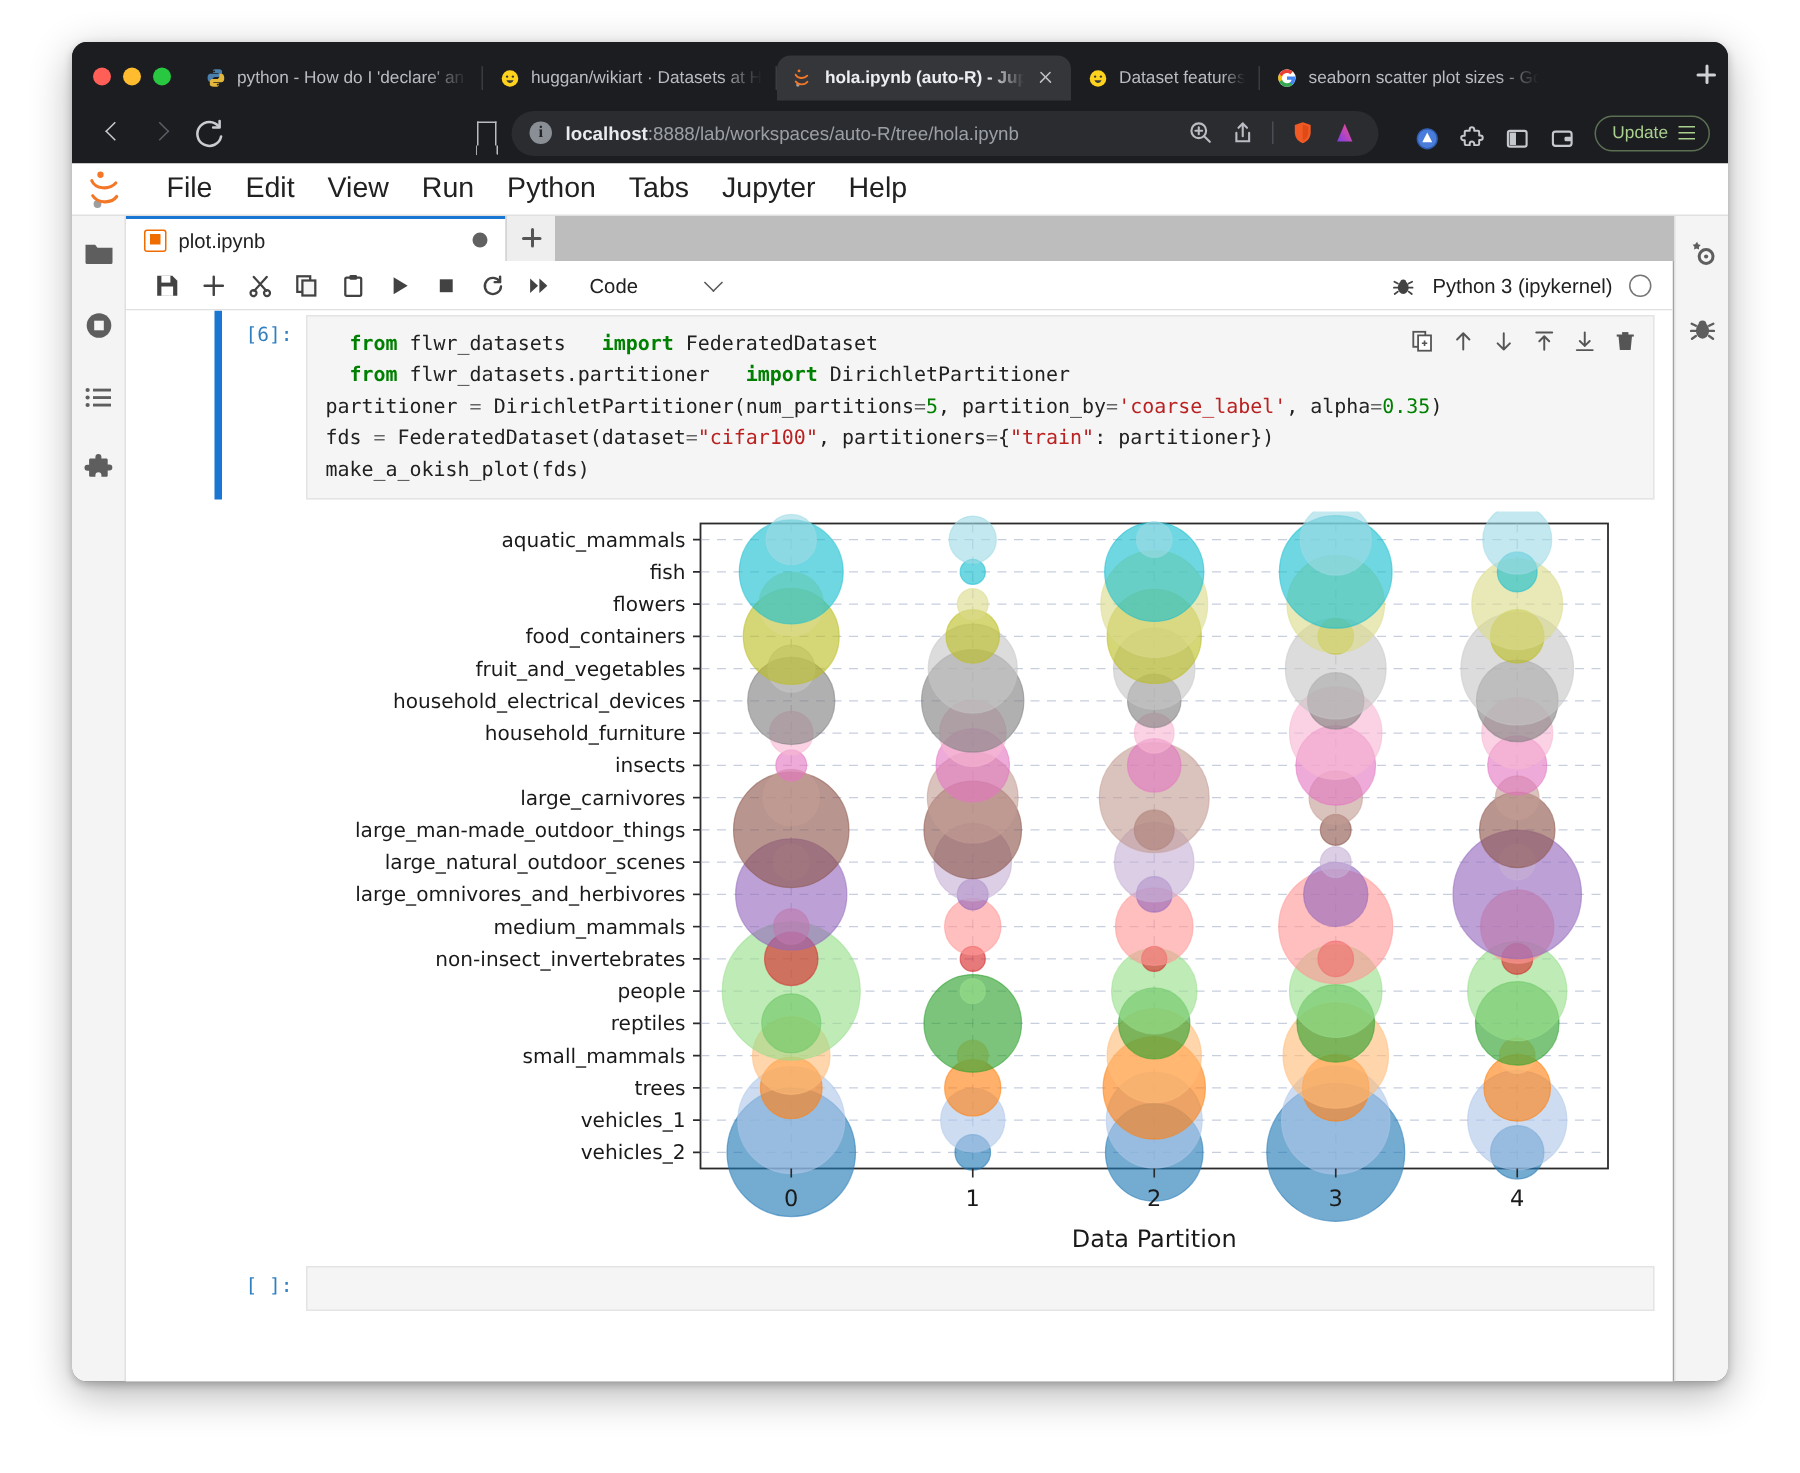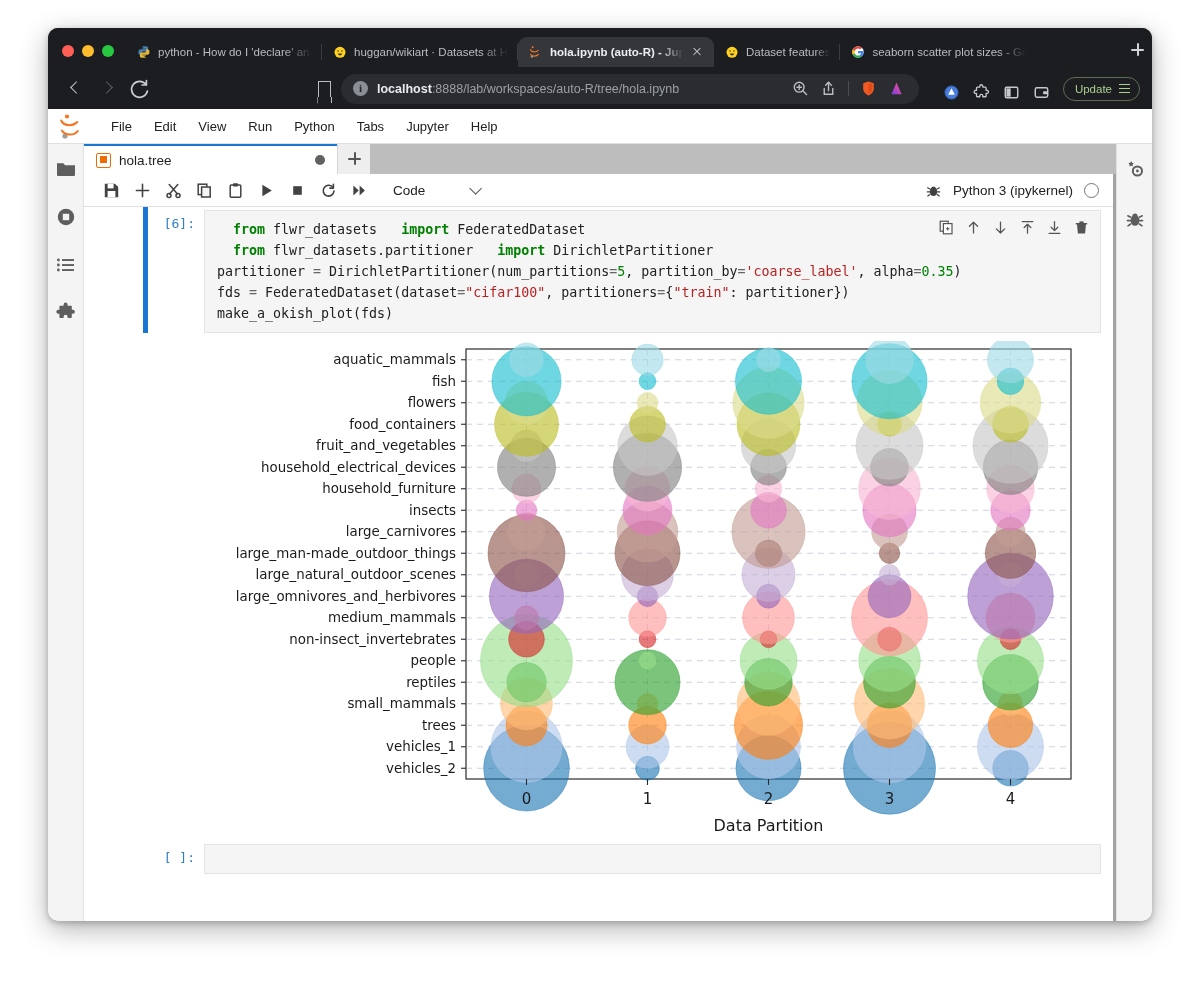--- a/index.html
+++ b/index.html
@@ -112,21 +112,21 @@
   .hamb i { display:block; width:11px; height:1.5px; background:#a9d08e; }
 
   
   .jupyter { background:#fff; height: 812px; position: relative; }
   .menubar {
     height:35px; display:flex; align-items:center; gap:0; padding-left:10px;
     border-bottom:1px solid #e0e0e0; background:#fff;
   }
   .jlogo { width:34px; height:30px; position:relative; flex:none; margin-right:8px; }
   .menuitem {
-    font-size:13px; color:#212121; padding: 4px 11px; border-radius:2px;
+    font-size:19px; color:#212121; padding: 4px 11px; border-radius:2px;
   }
   .jbody { display:flex; height: 777px; }
 
   .lsidebar {
     width:36px; background:#f4f4f4; border-right:1px solid #e0e0e0;
     display:flex; flex-direction:column; align-items:center; padding-top:14px; gap:26px;
     flex:none;
   }
   .rsidebar {
     width:36px; background:#f4f4f4; border-left:1px solid #e0e0e0;
@@ -149,21 +149,21 @@
   .dirty { width:10px;height:10px;border-radius:50%;background:#616161;margin-left:auto;flex:none;}
   .addtab {
     width:33px; background:#eeeeee; border-left:1px solid #d5d5d5; position:relative;
   }
   .addtab::before,.addtab::after{content:"";position:absolute;background:#555;border-radius:1px;}
   .addtab::before{left:10px;top:14px;width:13px;height:1.7px;}
   .addtab::after{left:16px;top:8px;width:1.7px;height:13px;}
 
   .nbpane {
     flex:1; background:#fff; margin:0; display:flex; flex-direction:column; min-height:0;
-    border-right:3px solid #a3a3a3;
+    border-right:1px solid #a3a3a3;
   }
   .nbtoolbar {
     height:33px; display:flex; align-items:center; gap:0; padding-left:12px;
     border-bottom:1px solid #e0e0e0; background:#fff;
   }
   .tbtn { width:31px; height:27px; display:flex; align-items:center; justify-content:center; }
   .tbtn svg { display:block; }
   .kindsel {
     margin-left:10px; display:flex; align-items:center; gap:44px;
     font-size:13.5px; color:#212121; padding:3px 8px;
@@ -403,21 +403,21 @@
           <svg class="sbicon" viewBox="0 0 22 22">
               <path d="M8.6 2.6a2 2 0 0 1 4 0v1.1h3.3c.5 0 .9.4.9.9v3.1h1.1a2 2 0 1 1 0 4h-1.1v3.3c0 .5-.4.9-.9.9h-3.3v-1.1a2 2 0 1 0-4 0v1.1H5.3a.9.9 0 0 1-.9-.9v-3.2H3.3a2 2 0 1 1 0-4h1.1V4.6c0-.5.4-.9.9-.9h3.3z" fill="#5e5e5e"></path>
             </svg>
         </div>
 
         <div class="maincol">
 
           <div class="doctabs">
             <div class="doctab">
               <span class="nbicon"></span>
-              <span>hola.tree</span>
+              <span>plot.ipynb</span>
               <span class="dirty"></span>
             </div>
             <div class="addtab"></div>
           </div>
 
           <div class="nbpane">
 
             <div class="nbtoolbar">
               <div class="tbtn">
                 <svg width="17" height="17" viewBox="0 0 17 17">

